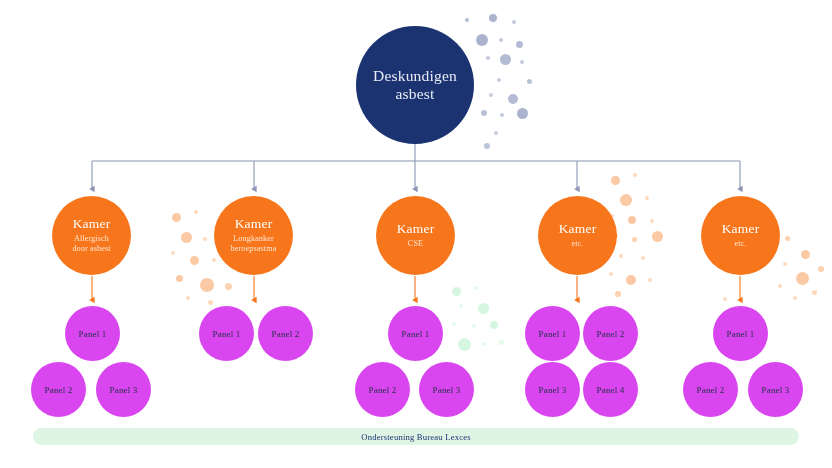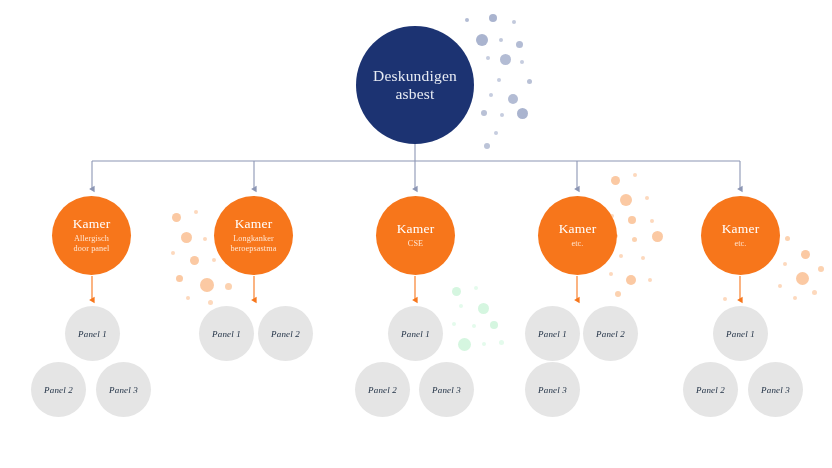--- a/index.html
+++ b/index.html
@@ -78,23 +78,22 @@
     font-size: 8.2px;
     line-height: 1.22;
     margin-top: 2px;
     color: #ffe6d2;
     letter-spacing: 0.1px;
   }
 
   .panel-circle {
     width: 55px;
     height: 55px;
-    background: #e5e5e5;
+    background: #d946ef;
     color: #233347;
-    font-style: italic;
   }
   .panel-label {
     font-size: 9px;
     letter-spacing: 0.15px;
   }
 
   
   .footer-bar {
     position: absolute;
     left: 33px;
@@ -222,21 +221,21 @@
     <div class="root-title">
       <span>Deskundigen</span><br>
       <span>asbest</span>
     </div>
   </div>
 
   <div class="circle kamer-circle" style="left:52px;top:196px;">
     <div class="kamer-title">Kamer</div>
     <div class="kamer-sub">
       <span>Allergisch</span><br>
-      <span>door panel</span>
+      <span>door asbest</span>
     </div>
   </div>
 
   <div class="circle kamer-circle" style="left:214px;top:196px;">
     <div class="kamer-title">Kamer</div>
     <div class="kamer-sub">
       <span>Longkanker</span><br>
       <span>beroepsastma</span>
     </div>
   </div>
@@ -291,25 +290,31 @@
 
   <div class="circle panel-circle" style="left:525px;top:306px;">
     <span class="panel-label">Panel 1</span>
   </div>
   <div class="circle panel-circle" style="left:583px;top:306px;">
     <span class="panel-label">Panel 2</span>
   </div>
   <div class="circle panel-circle" style="left:525px;top:362px;">
     <span class="panel-label">Panel 3</span>
   </div>
+  <div class="circle panel-circle" style="left:583px;top:362px;">
+    <span class="panel-label">Panel 4</span>
+  </div>
 
   <div class="circle panel-circle" style="left:713px;top:306px;">
     <span class="panel-label">Panel 1</span>
   </div>
   <div class="circle panel-circle" style="left:683px;top:362px;">
     <span class="panel-label">Panel 2</span>
   </div>
   <div class="circle panel-circle" style="left:748px;top:362px;">
     <span class="panel-label">Panel 3</span>
   </div>
 
+  <div class="footer-bar">
+    <span class="footer-text">Ondersteuning Bureau Lexces</span>
+  </div>
 
 </div>
 
 </body></html>

